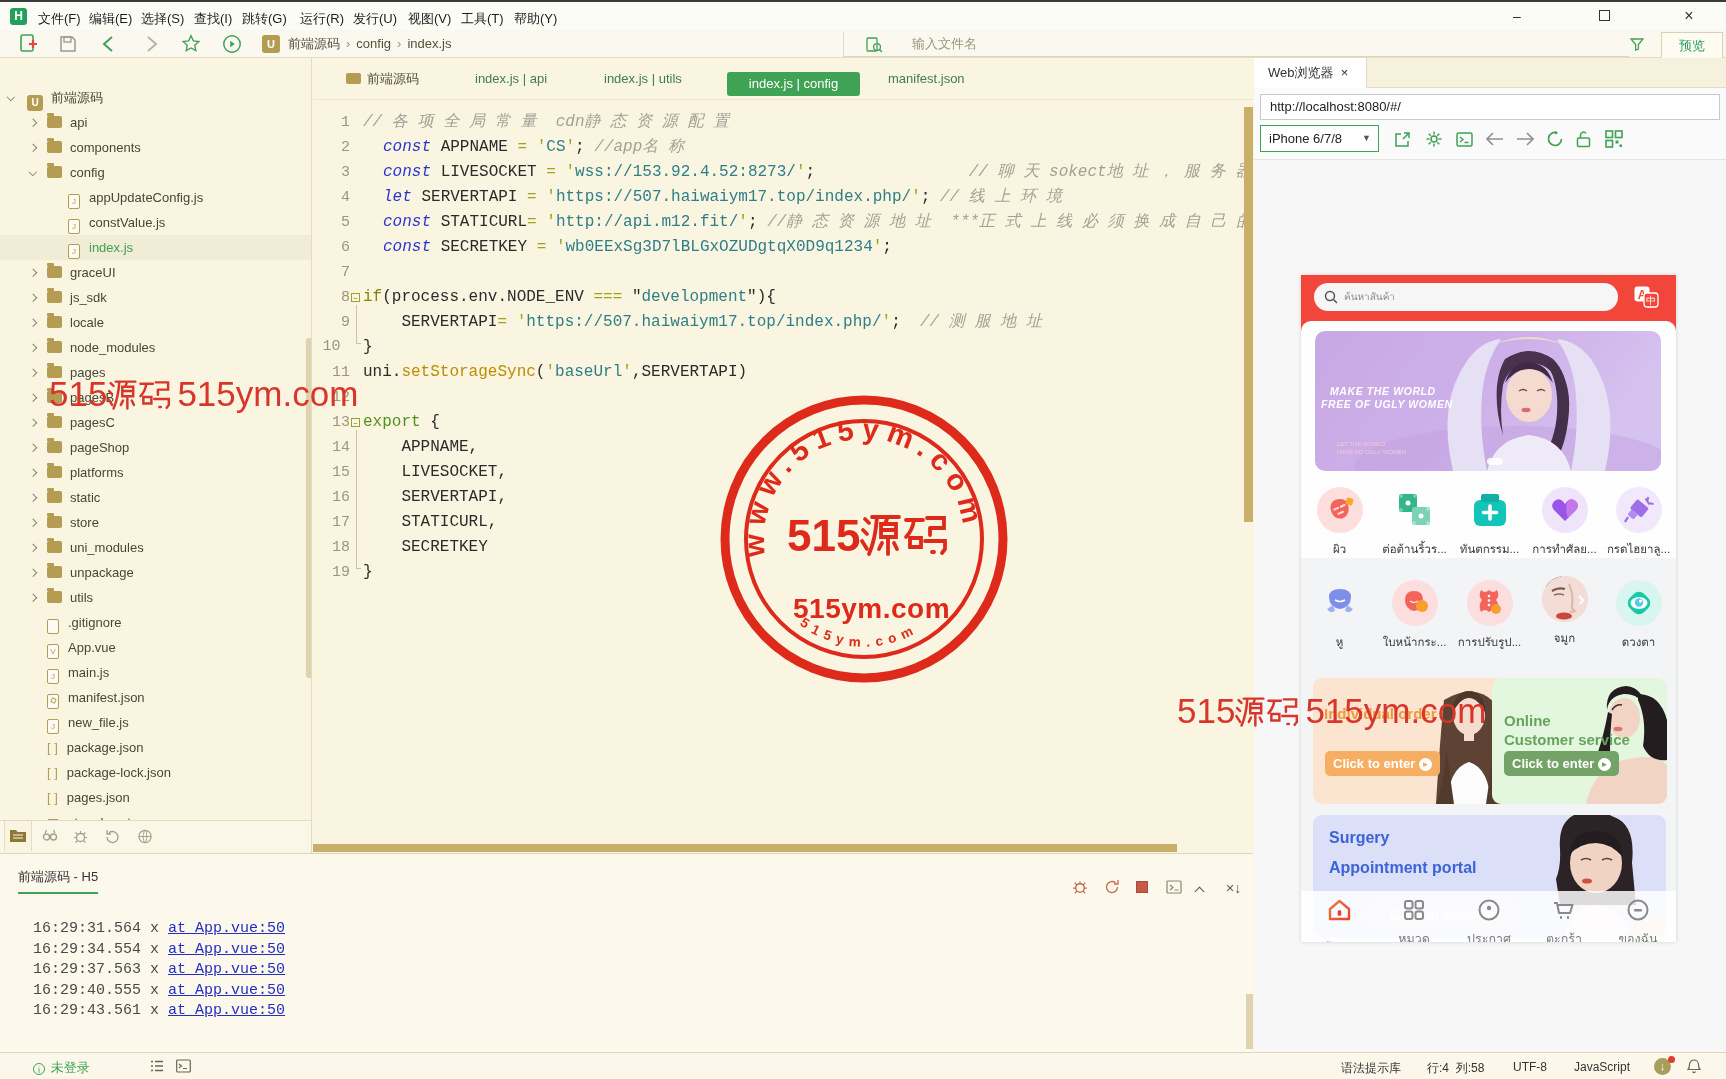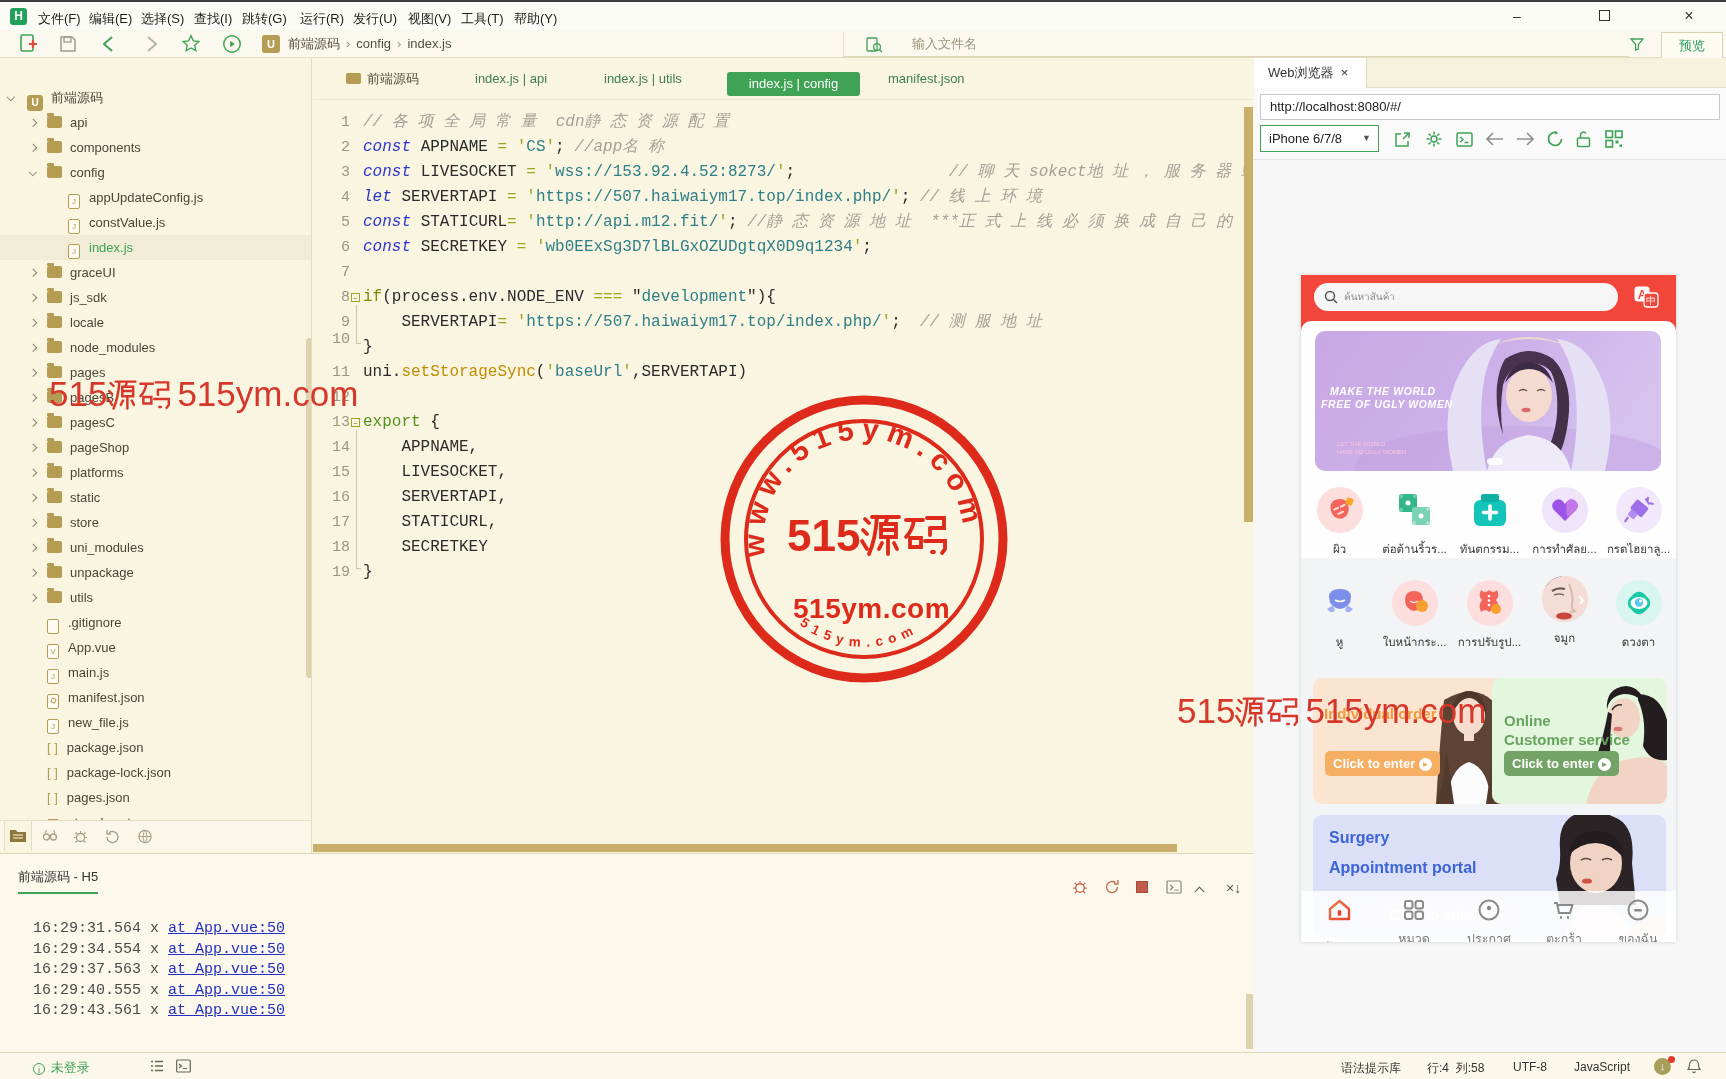--- a/index.html
+++ b/index.html
@@ -29,21 +29,21 @@
 .docicon { display:inline-block; width:12px; height:15px; border:1px solid #B49C52; border-radius:2px; position:relative; top:2px; margin-right:9px; background:#FDFBF2; color:#B49C52; font-size:8px; text-align:center; line-height:14px; }
 #sbtools { position:absolute; left:0; top:762px; width:312px; height:31px; border-top:1px solid #E2DCC2; background:#FBF7E8; }
 
 #editor { position:absolute; left:313px; top:58px; width:940px; height:795px; background:#FAF5E1; overflow:hidden; }
 #tabbar { position:absolute; left:0; top:0; width:940px; height:42px; background:#FAF5E1; border-bottom:1px solid #EDE7CE; }
 .etab { position:absolute; top:9px; height:24px; font-size:13px; color:#3E7D51; line-height:24px; }
 #activetab { position:absolute; left:414px; top:14px; width:133px; height:24px; background:#3FA254; border-radius:3px; color:#fff; font-size:13px; text-align:center; line-height:24px; }
 #code { position:absolute; left:0; top:42px; width:940px; height:753px; font-family:"Liberation Mono",monospace; font-size:16px; }
 .cl { position:absolute; left:0; height:25px; white-space:pre; line-height:25px; }
 .lnum { position:absolute; width:37px; text-align:right; color:#9B9682; font-size:15px; line-height:25px; }
-.kw { color:#2B35CE; font-style:italic; }
+.kw { color:#2B35CE; font-style:italic;margin-left:20px; }
 .str { color:#2E7F88; }
 .q { color:#9aa41e; }
 .op { color:#9aa41e; }
 .cmt { color:#A5A096; font-style:italic; }
 .w { letter-spacing:9.72px; }
 .kw2 { color:#7d8a00; }
 .kw3 { color:#51921f; }
 .fn { color:#bD8d00; }
 .dark { color:#2b2b2b; }
 #vscroll { position:absolute; left:931px; top:49px; width:9px; height:415px; background:#C8B06A; }
@@ -216,21 +216,21 @@
     <div class="lnum" style="top:110px;">5</div>
       <div class="cl" style="top:110px;left:50px;"><span class="kw">const</span> <span class="dark">STATICURL</span><span class="op">=</span> <span class="q">'</span><span class="str">http://api.m12.fit/</span><span class="q">'</span><span class="dark">;</span> <span class="cmt">//<span class="w">静态资源地址</span> ***<span class="w">正式上线必须换成自己的</span>***</span></div>
     <div class="lnum" style="top:135px;">6</div>
       <div class="cl" style="top:135px;left:50px;"><span class="kw">const</span> <span class="dark">SECRETKEY</span> <span class="op">=</span> <span class="q">'</span><span class="str">wb0EExSg3D7lBLGxOZUDgtqX0D9q1234</span><span class="q">'</span><span class="dark">;</span></div>
     <div class="lnum" style="top:160px;">7</div>
     <div class="lnum" style="top:185px;">8</div>
       <div class="fold" style="left:38px;top:193px;">–</div>
       <div class="cl" style="top:185px;left:50px;"><span class="kw2">if</span><span class="dark">(process.env.NODE_ENV</span> <span class="op">===</span> <span class="dark">"</span><span class="str">development</span><span class="dark">"){</span></div>
     <div class="lnum" style="top:210px;">9</div>
       <div class="cl" style="top:210px;left:50px;"><span class="dark">    SERVERTAPI</span><span class="op">=</span> <span class="q">'</span><span class="str">https://507.haiwaiym17.top/index.php/</span><span class="q">'</span><span class="dark">;</span>  <span class="cmt">// <span class="w">测服地址</span></span></div>
-    <div class="lnum" style="top:227px;">10</div>
+    <div class="lnum" style="top:234px;text-align:center;">10</div>
       <div class="cl" style="top:235px;left:50px;"><span class="dark">}</span></div>
     <div style="position:absolute;left:43px;top:205px;width:1px;height:38px;background:#C9C2A6;"></div>
     <div style="position:absolute;left:43px;top:243px;width:5px;height:1px;background:#C9C2A6;"></div>
     <div class="lnum" style="top:260px;">11</div>
       <div class="cl" style="top:260px;left:50px;"><span class="dark">uni.</span><span class="fn">setStorageSync</span><span class="dark">(</span><span class="q">'</span><span class="str">baseUrl</span><span class="q">'</span><span class="dark">,SERVERTAPI)</span></div>
     <div class="lnum" style="top:285px;">12</div>
     <div class="lnum" style="top:310px;">13</div>
       <div class="fold" style="left:38px;top:318px;">–</div>
       <div class="cl" style="top:310px;left:50px;"><span class="kw3">export</span> <span class="dark">{</span></div>
     <div class="lnum" style="top:335px;">14</div>

